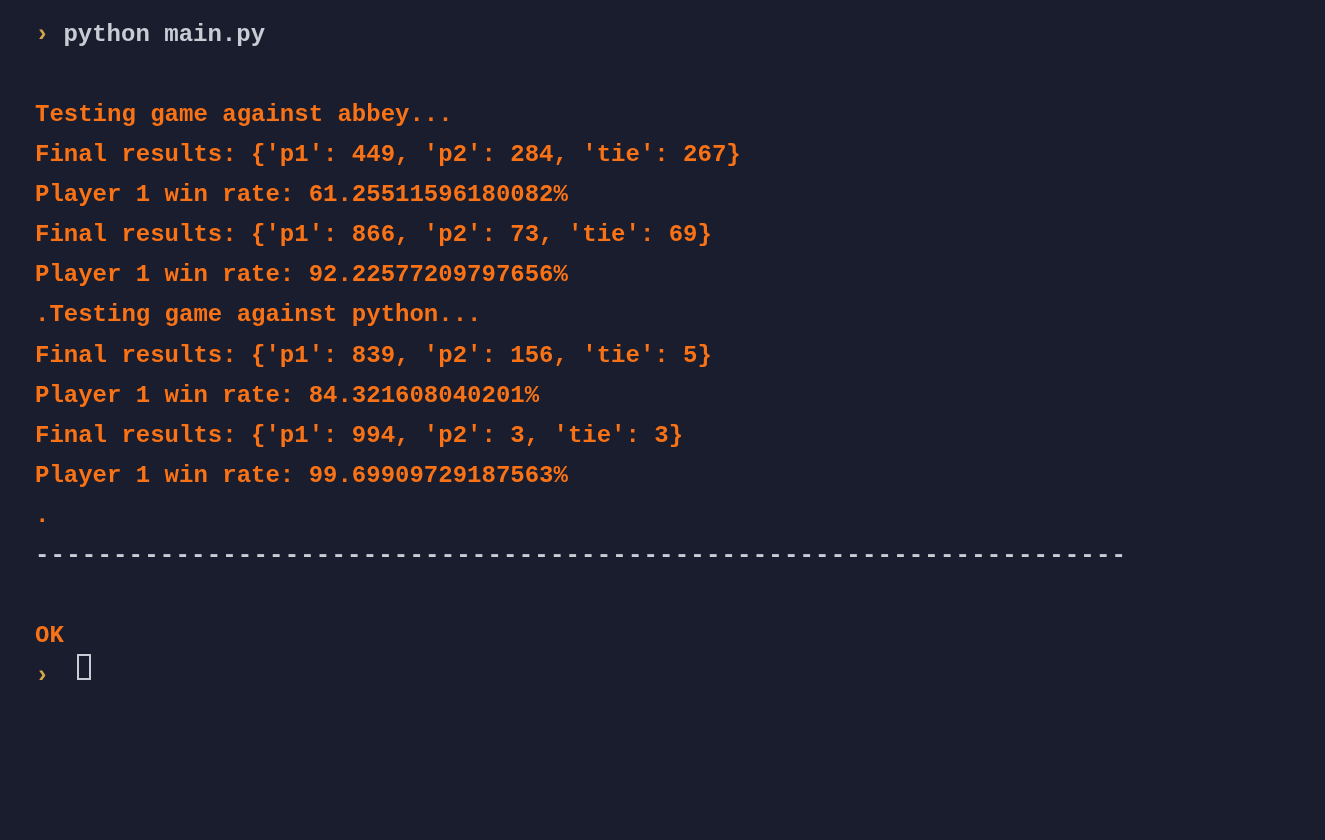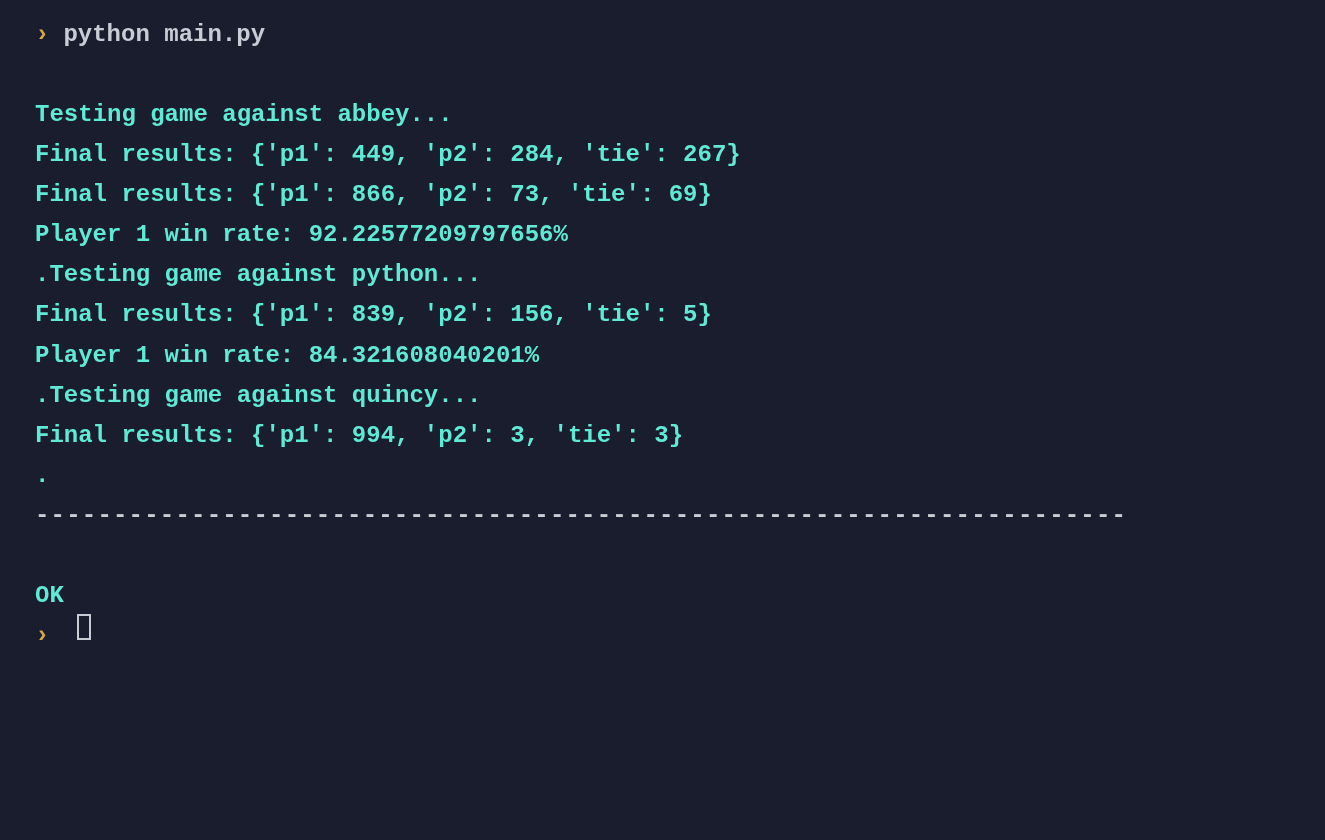--- a/index.html
+++ b/index.html
@@ -27,21 +27,21 @@
       margin-right: 14px;
       font-weight: bold;
     }
     .command {
       color: #c8ccd4;
     }
     .output {
       margin-top: 40px;
     }
     .output-line {
-      color: #5eead4;
+      color: #f97316;
       white-space: pre;
     }
     .cursor {
       display: inline-block;
       width: 14px;
       height: 26px;
       border: 2px solid #c8ccd4;
       margin-left: 14px;
       vertical-align: middle;
       position: relative;
@@ -61,27 +61,28 @@
 <body>
 
 <div class="prompt-line">
   <span class="prompt-arrow">›</span>
   <span class="command">python main.py</span>
 </div>
 
 <div class="output">
   <div class="output-line">Testing game against abbey...</div>
   <div class="output-line">Final results: {'p1': 449, 'p2': 284, 'tie': 267}</div>
+  <div class="output-line">Player 1 win rate: 61.25511596180082%</div>
   <div class="output-line">Final results: {'p1': 866, 'p2': 73, 'tie': 69}</div>
   <div class="output-line">Player 1 win rate: 92.22577209797656%</div>
   <div class="output-line">.Testing game against python...</div>
   <div class="output-line">Final results: {'p1': 839, 'p2': 156, 'tie': 5}</div>
   <div class="output-line">Player 1 win rate: 84.321608040201%</div>
-  <div class="output-line">.Testing game against quincy...</div>
   <div class="output-line">Final results: {'p1': 994, 'p2': 3, 'tie': 3}</div>
+  <div class="output-line">Player 1 win rate: 99.69909729187563%</div>
   <div class="output-line">.</div>
   <div class="output-line separator">----------------------------------------------------------------------</div>
   <div class="blank-line"></div>
   <div class="output-line">OK</div>
 </div>
 
 <div class="prompt-line">
   <span class="prompt-arrow">›</span>
   <span class="cursor"></span>
 </div>

